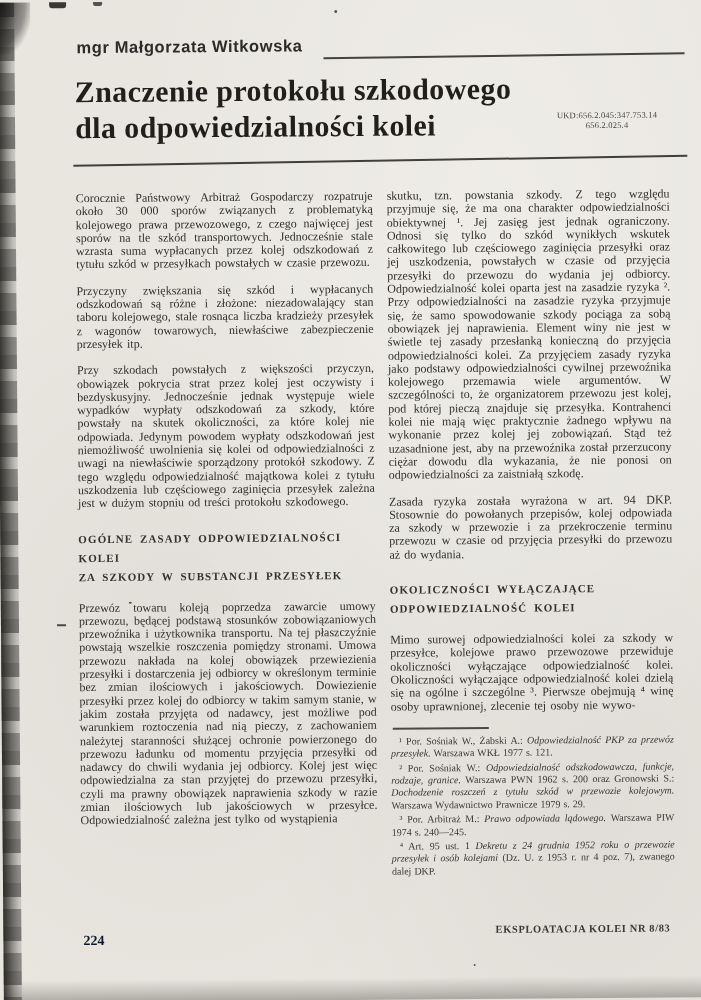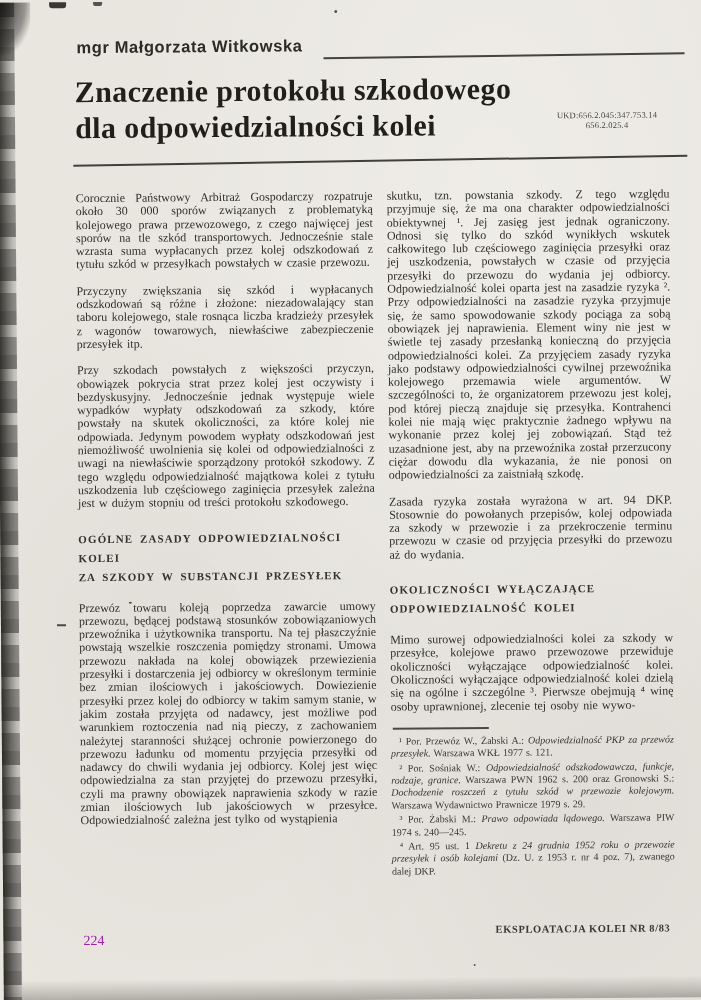--- a/index.html
+++ b/index.html
@@ -68,21 +68,21 @@
     letter-spacing:1.1px;word-spacing:3px;color:#34322d;text-align:left;
   }
   
   .fn-rule{width:96px;height:2px;background:#4a4843;margin:14px 0 6px 2px;}
   .footnotes{font-size:10px;line-height:12.4px;text-align:justify;word-spacing:0.05em;color:#3a3833;}
   .footnote{text-indent:8px;margin:0 0 2px 0;}
   .it{font-style:italic;}
   
   .page-number{
     position:absolute;left:80px;top:931px;
-    font-weight:400;font-size:14px;color:#a21caf;
+    font-weight:700;font-size:14px;color:#0f172a;
   }
   .journal-name{
     position:absolute;right:34px;top:925px;
     font-weight:700;font-size:10.5px;letter-spacing:0.6px;color:#3a3833;
   }
 </style>
 </head>
 <body>
 
 <div class="page-inner">
@@ -126,23 +126,23 @@
       <p class="para">skutku, tzn. powstania szkody. Z tego względu przyjmuje się, że ma ona charakter odpowiedzialności obiektywnej ¹. Jej zasięg jest jednak ograniczony. Odnosi się tylko do szkód wynikłych wskutek całkowitego lub częściowego zaginięcia przesyłki oraz jej uszkodzenia, powstałych w czasie od przyjęcia przesyłki do przewozu do wydania jej odbiorcy. Odpowiedzialność kolei oparta jest na zasadzie ryzyka ². Przy odpowiedzialności na zasadzie ryzyka przyjmuje się, że samo spowodowanie szkody pociąga za sobą obowiązek jej naprawienia. Element winy nie jest w świetle tej zasady przesłanką konieczną do przyjęcia odpowiedzialności kolei. Za przyjęciem zasady ryzyka jako podstawy odpowiedzialności cywilnej przewoźnika kolejowego przemawia wiele argumentów. W szczególności to, że organizatorem przewozu jest kolej, pod której pieczą znajduje się przesyłka. Kontrahenci kolei nie mają więc praktycznie żadnego wpływu na wykonanie przez kolej jej zobowiązań. Stąd też uzasadnione jest, aby na przewoźnika został przerzucony ciężar dowodu dla wykazania, że nie ponosi on odpowiedzialności za zaistniałą szkodę.</p>
       <p class="para">Zasada ryzyka została wyrażona w art. 94 DKP. Stosownie do powołanych przepisów, kolej odpowiada za szkody w przewozie i za przekroczenie terminu przewozu w czasie od przyjęcia przesyłki do przewozu aż do wydania.</p>
       <div class="sec-heading">
         <div>OKOLICZNOŚCI WYŁĄCZAJĄCE</div>
         <div>ODPOWIEDZIALNOŚĆ KOLEI</div>
       </div>
       <p class="para">Mimo surowej odpowiedzialności kolei za szkody w przesyłce, kolejowe prawo przewozowe przewiduje okoliczności wyłączające odpowiedzialność kolei. Okoliczności wyłączające odpowiedzialność kolei dzielą się na ogólne i szczególne ³. Pierwsze obejmują ⁴ winę osoby uprawnionej, zlecenie tej osoby nie wywo-</p>
 
       <div class="fn-rule"></div>
       <div class="footnotes">
-        <p class="footnote"><span>¹ Por. Przewóz W., Żabski A.: </span><span class="it">Odpowiedzialność PKP za przewóz przesyłek.</span><span> Warszawa WKŁ 1977 s. 121.</span></p>
+        <p class="footnote"><span>¹ Por. Sośniak W., Żabski A.: </span><span class="it">Odpowiedzialność PKP za przewóz przesyłek.</span><span> Warszawa WKŁ 1977 s. 121.</span></p>
         <p class="footnote"><span>² Por. Sośniak W.: </span><span class="it">Odpowiedzialność odszkodowawcza, funkcje, rodzaje, granice.</span><span> Warszawa PWN 1962 s. 200 oraz Gronowski S.: </span><span class="it">Dochodzenie roszczeń z tytułu szkód w przewozie kolejowym.</span><span> Warszawa Wydawnictwo Prawnicze 1979 s. 29.</span></p>
-        <p class="footnote"><span>³ Por. Żabski M.: </span><span class="it">Prawo odpowiada lądowego.</span><span> Warszawa PIW 1974 s. 240—245.</span></p>
+        <p class="footnote"><span>³ Por. Arbitraż M.: </span><span class="it">Prawo odpowiada lądowego.</span><span> Warszawa PIW 1974 s. 240—245.</span></p>
         <p class="footnote"><span>⁴ Art. 95 ust. 1 </span><span class="it">Dekretu z 24 grudnia 1952 roku o przewozie przesyłek i osób kolejami</span><span> (Dz. U. z 1953 r. nr 4 poz. 7), zwanego dalej DKP.</span></p>
       </div>
     </div>
   </div>
 
   <div class="page-number">224</div>
   <div class="journal-name">EKSPLOATACJA KOLEI NR 8/83</div>
 
 </div>
 

